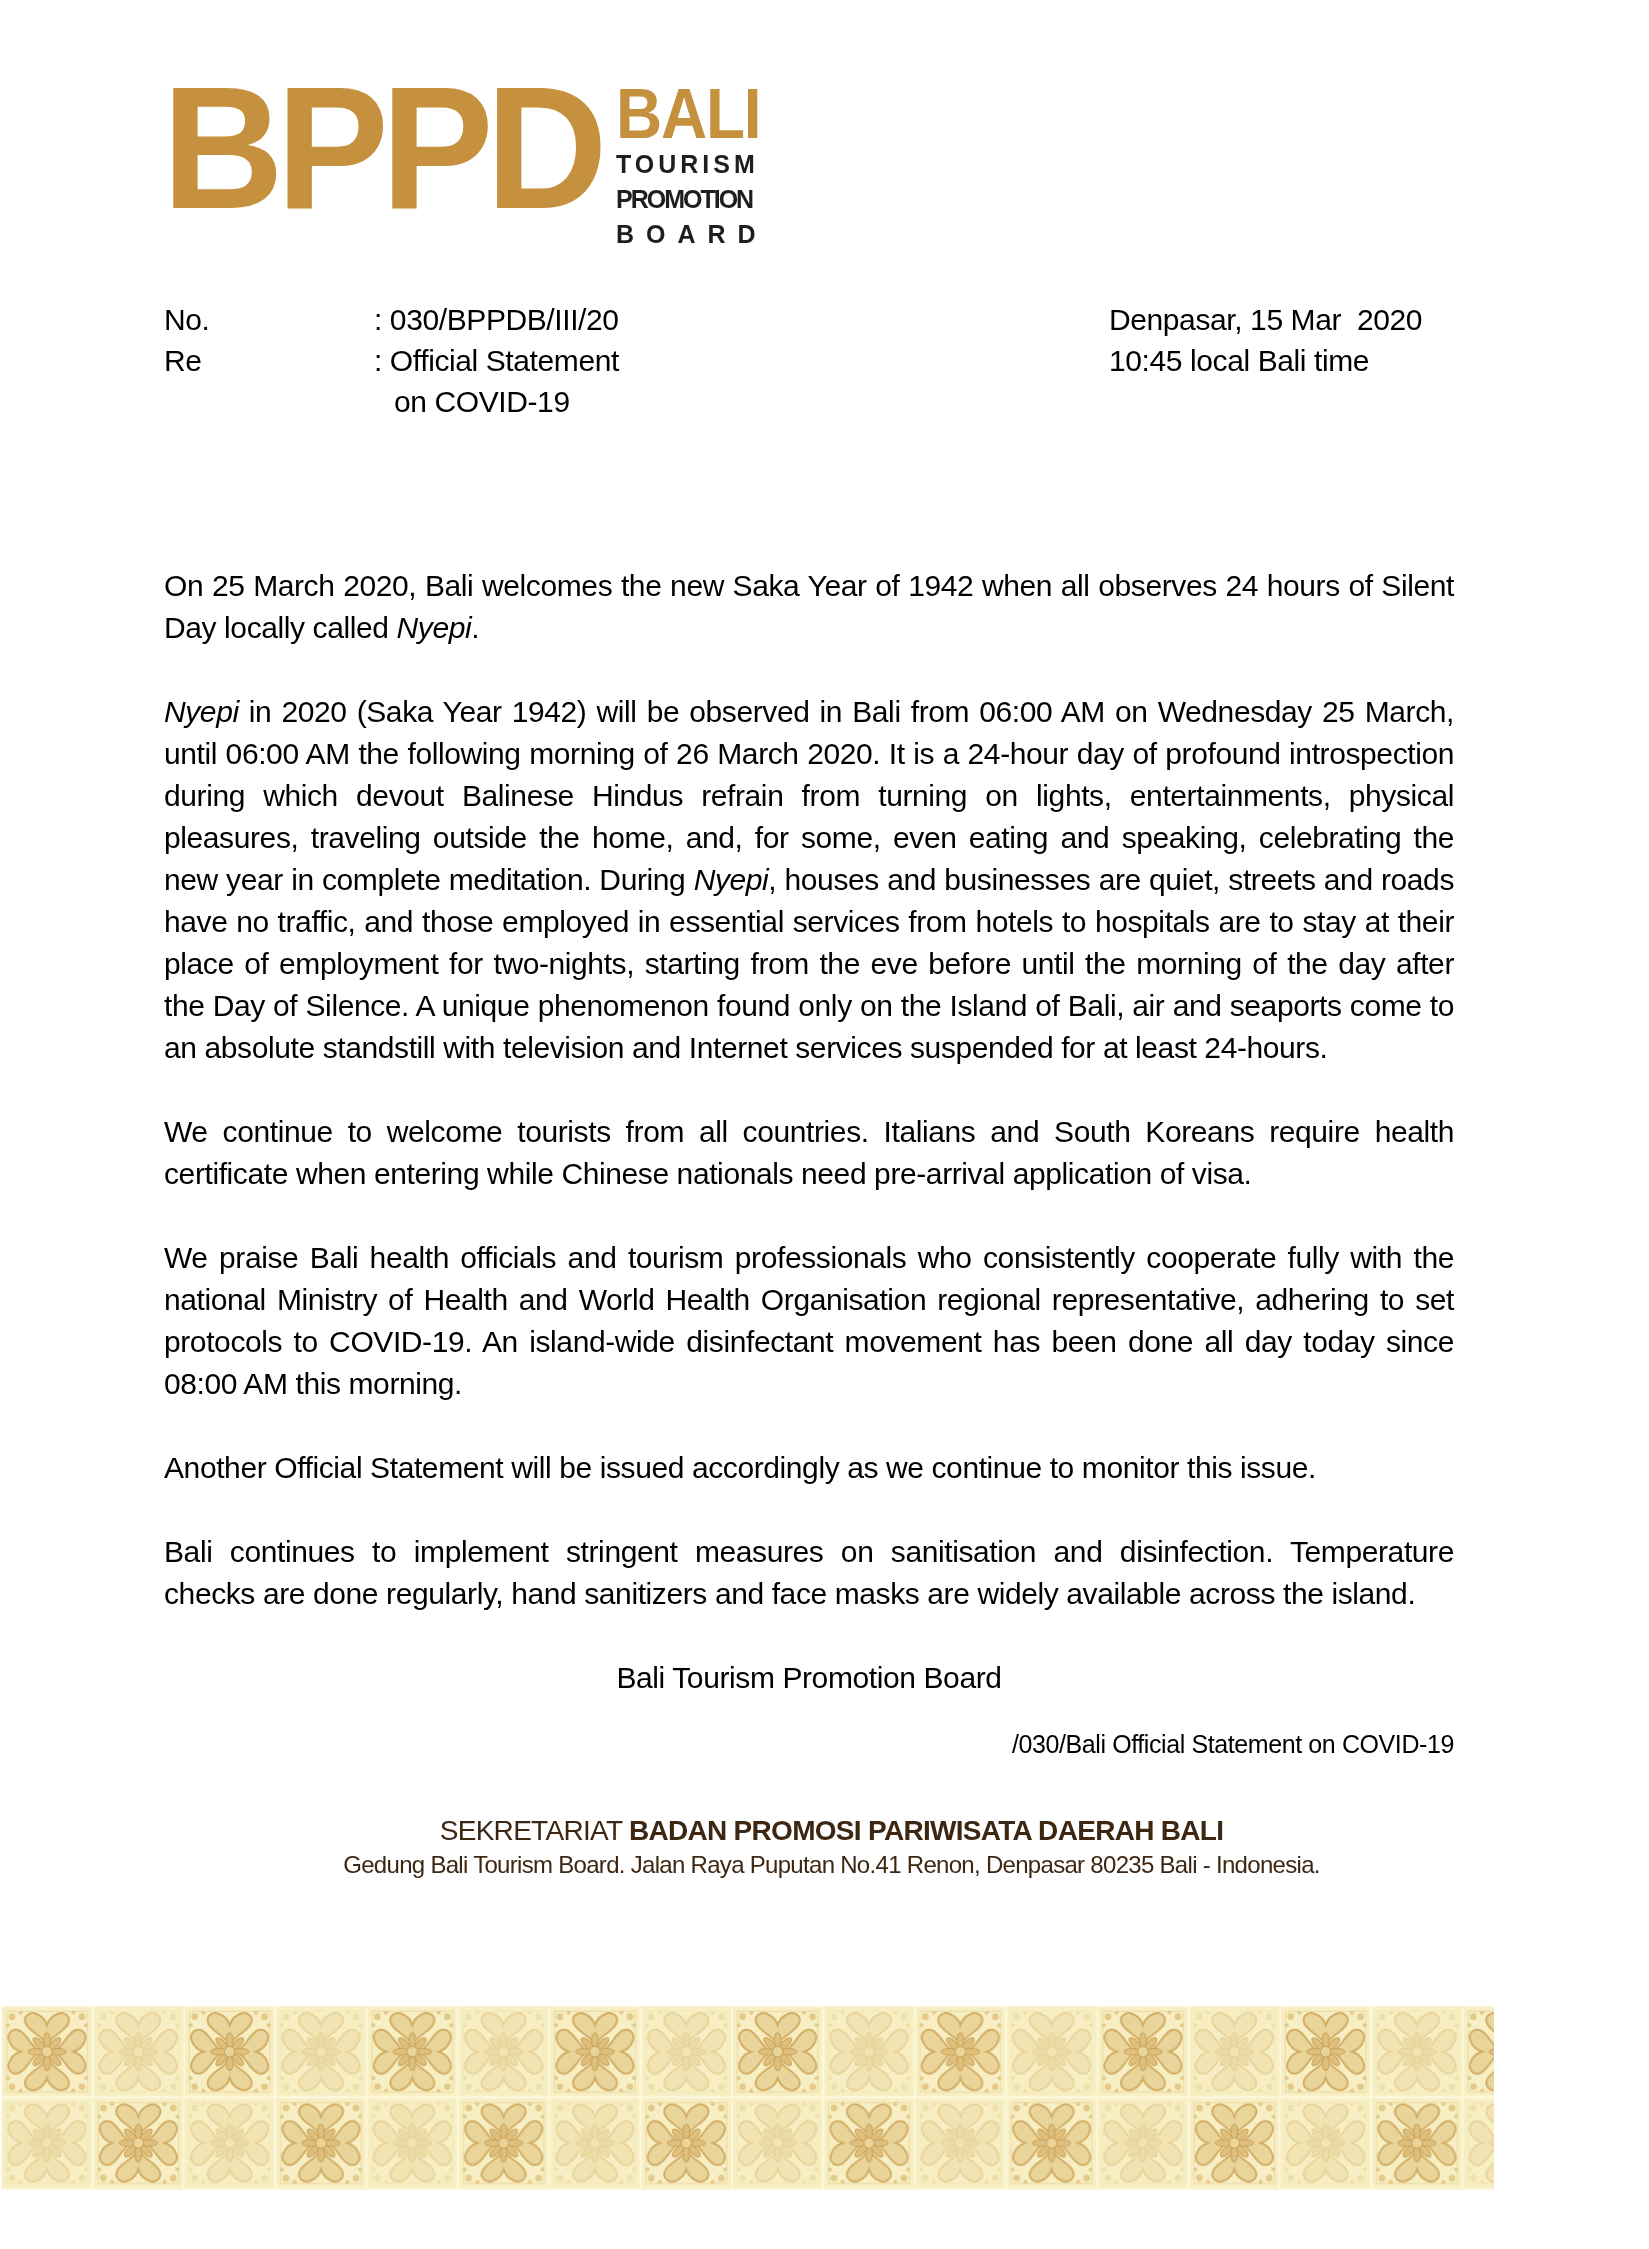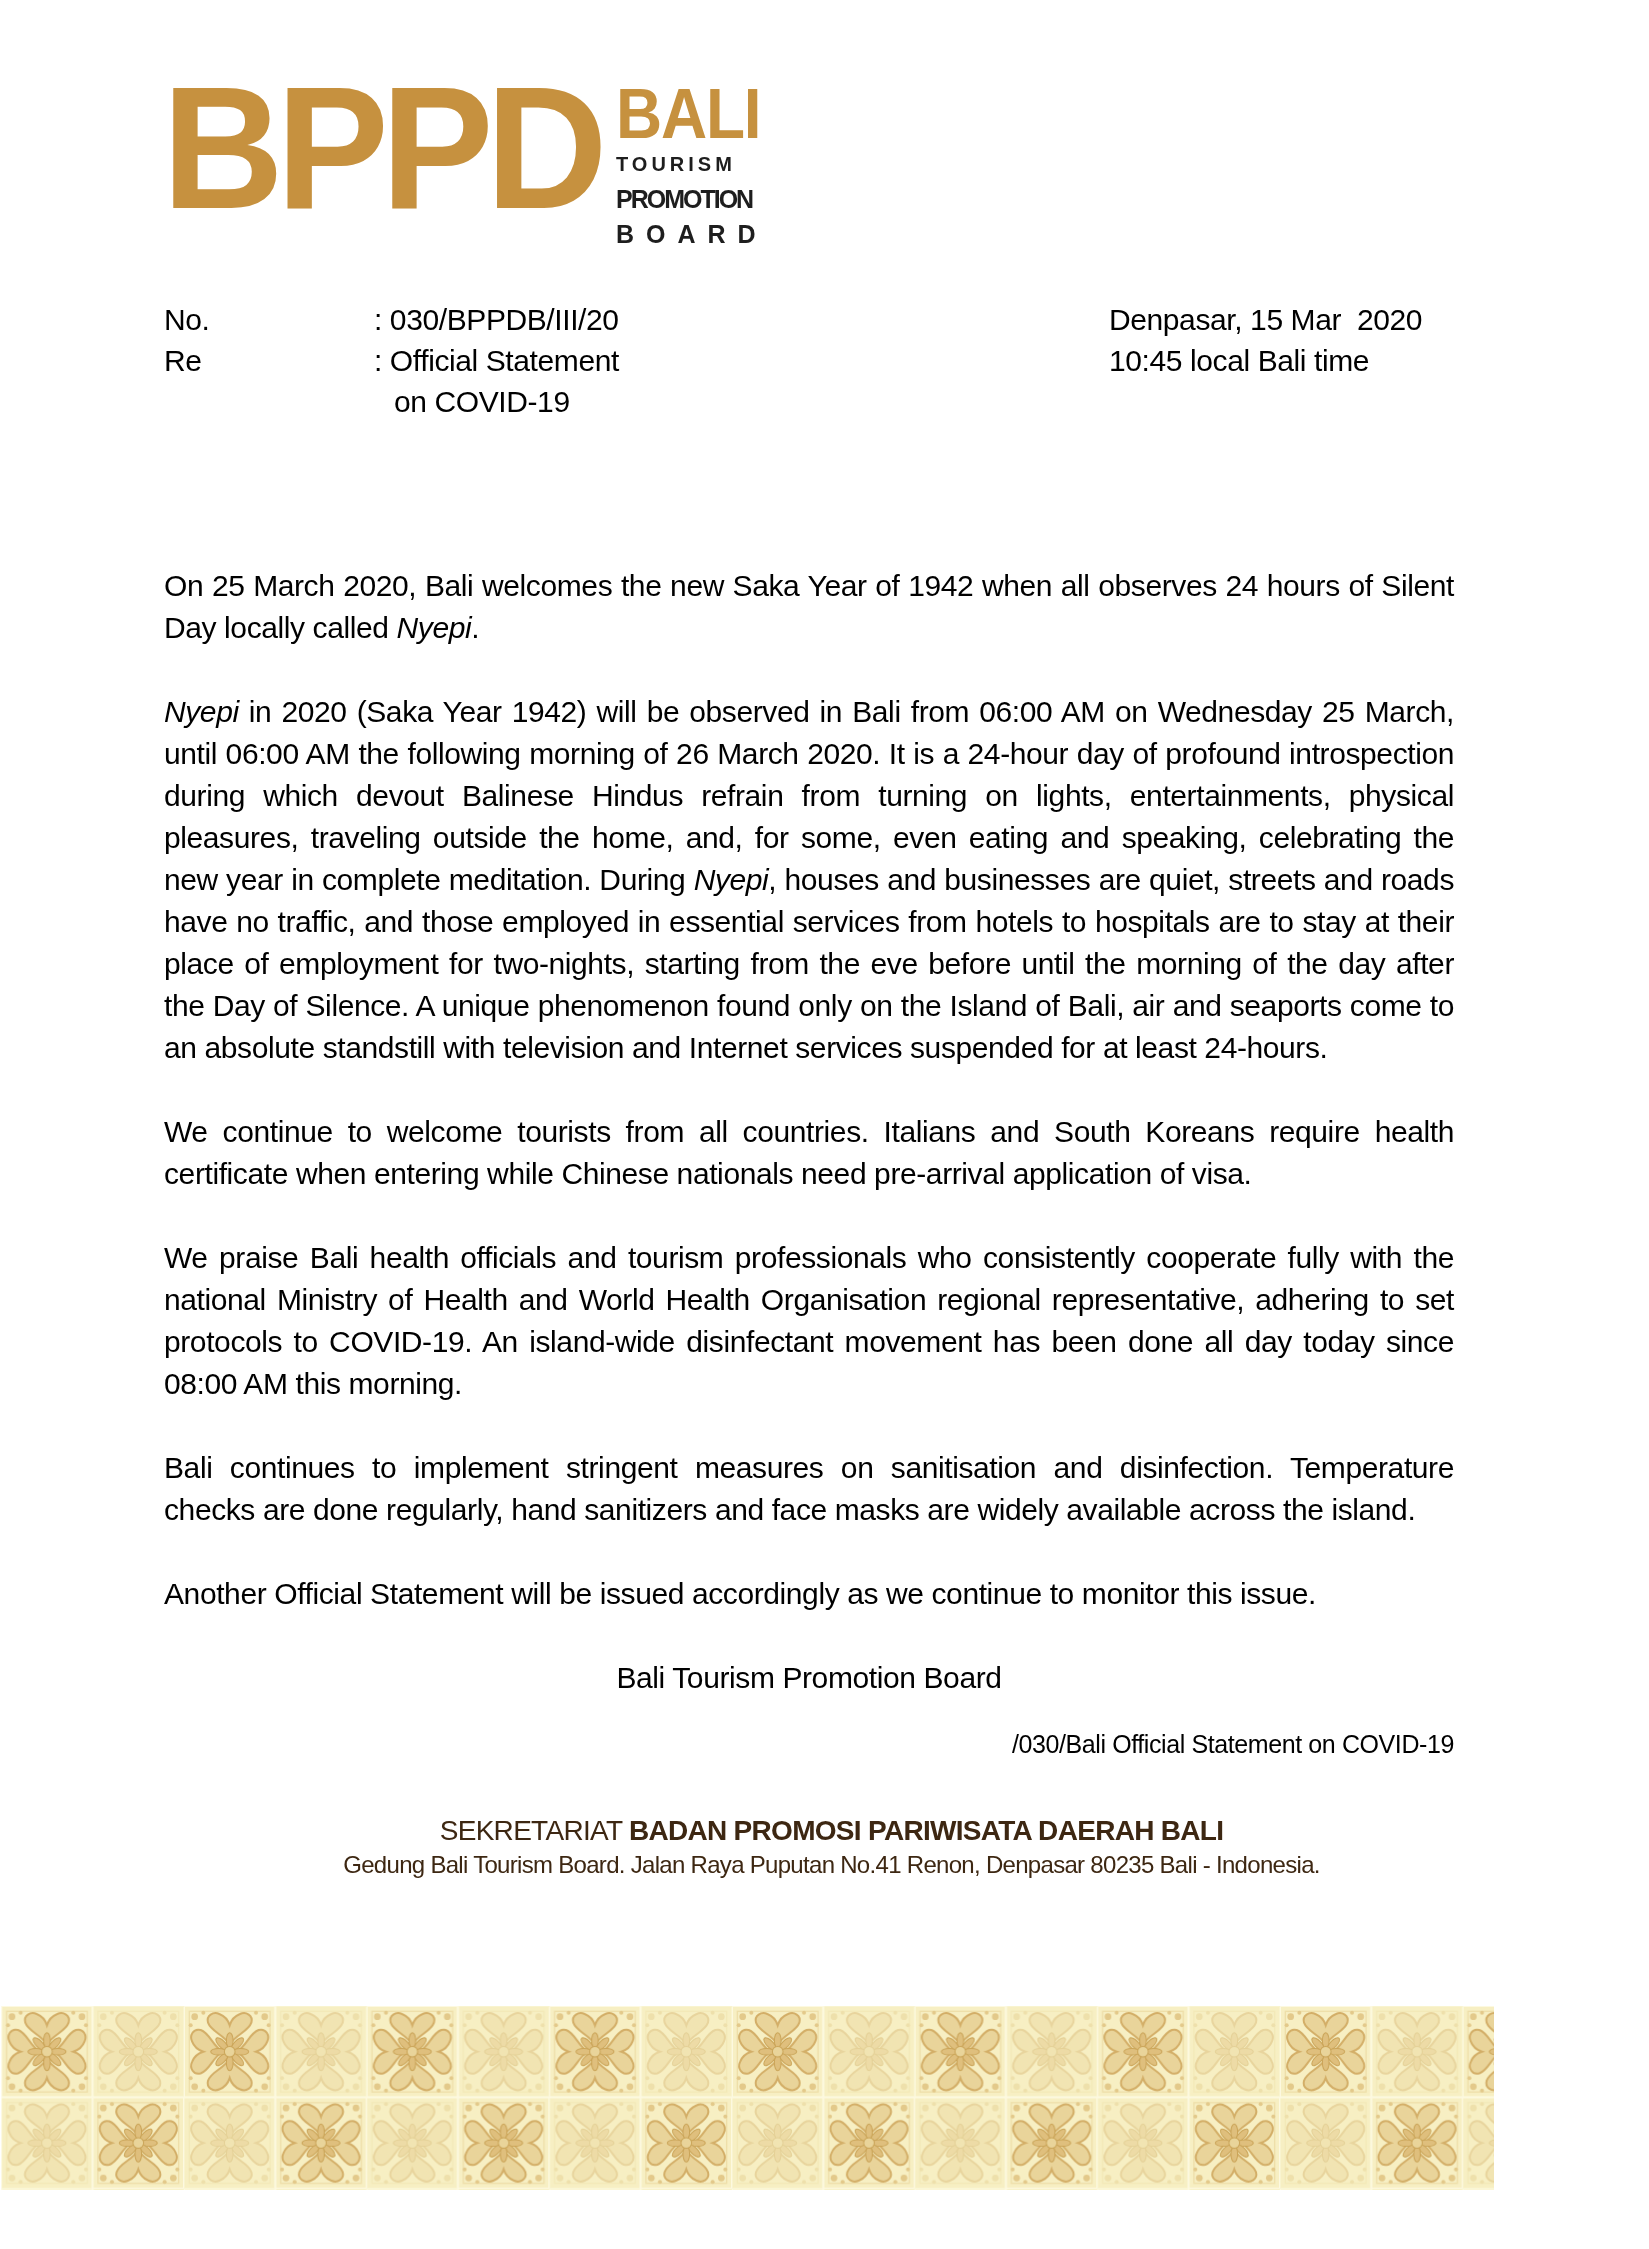--- a/index.html
+++ b/index.html
@@ -15,21 +15,21 @@
     letter-spacing:-8px; color:#c6913f;
     transform:scaleX(0.97); transform-origin:left top;
   }
   .logo-text { position:absolute; left:616px; top:80px; width:142px; }
   .logo-name {
     font-size:71px; font-weight:bold; color:#c6913f; line-height:67px;
     letter-spacing:-1.3px; transform:scaleX(0.90); transform-origin:left top;
     white-space:nowrap;
   }
   .logo-sub { color:#1e1e1e; font-weight:bold; white-space:nowrap; }
-  .logo-sub.l1 { font-size:20px; line-height:35px; letter-spacing:4px; }
+  .logo-sub.l1 { font-size:25px; line-height:35px; letter-spacing:4px; }
   .logo-sub.l2 { font-size:25px; line-height:35px; letter-spacing:-2px; }
   .logo-sub.l3 { font-size:25px; line-height:35px; letter-spacing:12px; }
 
   
   .meta { position:absolute; left:164px; top:299px; width:1289px; font-size:30px; line-height:41px; letter-spacing:-0.4px; }
   .meta-row { position:relative; height:41px; }
   .meta-label  { position:absolute; left:0; white-space:pre; }
   .meta-value  { position:absolute; left:210px; white-space:pre; }
   .meta-value2 { position:absolute; left:230px; white-space:pre; }
   .meta-right  { position:absolute; left:945px; white-space:pre; }
@@ -87,22 +87,22 @@
     </div>
   </div>
 
   <div class="body">
     <p><span>On 25 March 2020, Bali welcomes the new Saka Year of 1942 when all observes 24 hours of Silent Day locally called </span><span class="italic">Nyepi</span><span>.</span></p>
 
     <p><span class="italic">Nyepi</span><span> in 2020 (Saka Year 1942) will be observed in Bali from 06:00 AM on Wednesday 25 March, until 06:00 AM the following morning of 26 March 2020. It is a 24-hour day of profound introspection during which devout Balinese Hindus refrain from turning on lights, entertainments, physical pleasures, traveling outside the home, and, for some, even eating and speaking, celebrating the new year in complete meditation. During </span><span class="italic">Nyepi</span><span>, houses and businesses are quiet, streets and roads have no traffic, and those employed in essential services from hotels to hospitals are to stay at their place of employment for two-nights, starting from the eve before until the morning of the day after the Day of Silence. A unique phenomenon found only on the Island of Bali, air and seaports come to an absolute standstill with television and Internet services suspended for at least 24-hours.</span></p>
 
     <p>We continue to welcome tourists from all countries. Italians and South Koreans require health certificate when entering while Chinese nationals need pre-arrival application of visa.</p>
     <p>We praise Bali health officials and tourism professionals who consistently cooperate fully with the national Ministry of Health and World Health Organisation regional representative, adhering to set protocols to COVID-19. An island-wide disinfectant movement has been done all day today since 08:00 AM this morning.</p>
+    <p>Another Official Statement will be issued accordingly as we continue to monitor this issue.</p>
     <p>Bali continues to implement stringent measures on sanitisation and disinfection. Temperature checks are done regularly, hand sanitizers and face masks are widely available across the island.</p>
-    <p>Another Official Statement will be issued accordingly as we continue to monitor this issue.</p>
 
     <p class="signoff">Bali Tourism Promotion Board</p>
     <p class="ref">/030/Bali Official Statement on COVID-19</p>
   </div>
 
   <div class="footer">
     <div class="org"><span style="white-space:pre;">SEKRETARIAT </span><b>BADAN PROMOSI PARIWISATA DAERAH BALI</b></div>
     <div class="addr">Gedung Bali Tourism Board. Jalan Raya Puputan No.41 Renon, Denpasar 80235 Bali - Indonesia.</div>
   </div>
 

